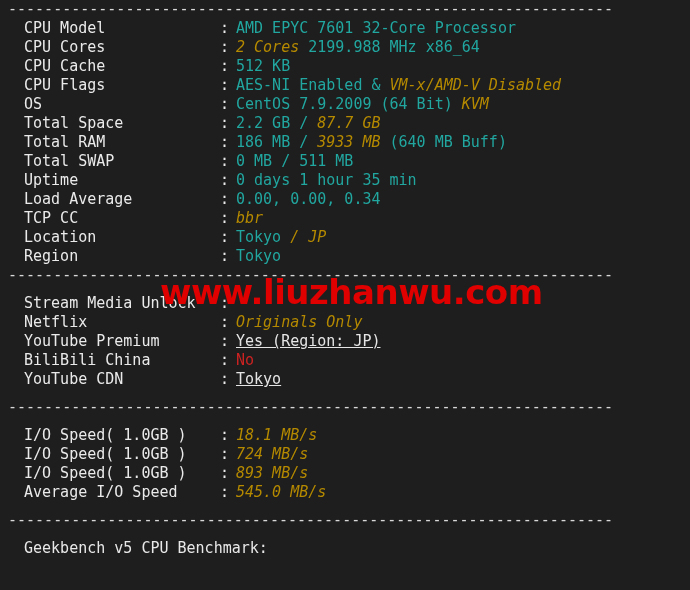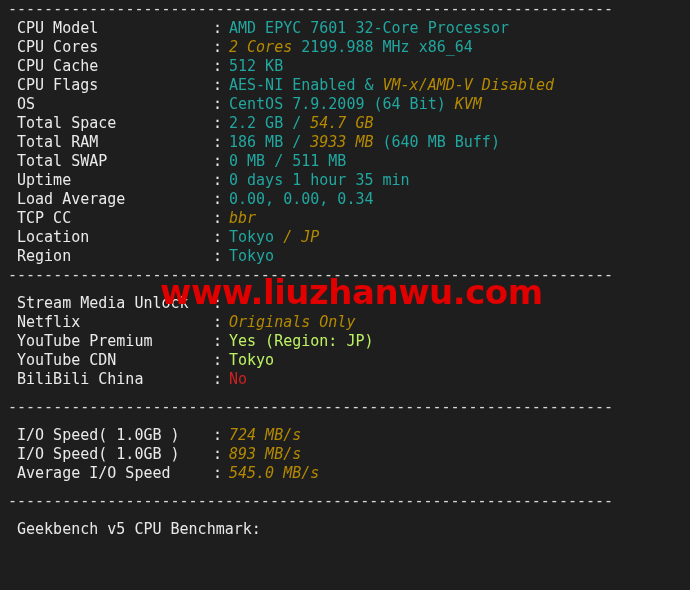--- a/index.html
+++ b/index.html
@@ -31,39 +31,38 @@
     line-height: 19px;
     letter-spacing: 0px;
   }
   .sep.inset { padding-left: 8px; }
 
   
   .row {
     height: 19px;
     line-height: 19px;
     white-space: pre;
-    padding-left: 5px;
-    margin-left: 12px;
+    padding-left: 24px;
   }
   .label {
     display: inline-block;
     width: 196px;
     color: #eaeaea;
   }
   .colon {
     display: inline-block;
     width: 16px;
     color: #eaeaea;
   }
   .val { white-space: pre; }
 
   
   .c-cyan   { color: #22a6a0; }
   .c-yellow { color: #b58900; font-style: italic; }
-  .c-green  { color: #bef264; }
+  .c-green  { color: #e5e5e5; text-decoration: underline; }
   .c-red    { color: #cc2222; }
   .spacer-sm { height: 9px; }
 
   
   #watermark {
     position: absolute;
     left: 160px;
     top: 275px;
     font-family: "DejaVu Sans", "Liberation Sans", sans-serif;
     font-weight: bold;
@@ -82,46 +81,47 @@
 <div id="terminal">
 
   <div class="sep inset">-------------------------------------------------------------------</div>
 
   <div id="section-system">
       <div class="row"><span class="label">CPU Model</span><span class="colon">:</span><span class="val c-cyan">AMD EPYC 7601 32-Core Processor</span></div>
       <div class="row"><span class="label">CPU Cores</span><span class="colon">:</span><span class="val c-yellow">2 Cores </span><span class="val c-cyan">2199.988 MHz x86_64</span></div>
       <div class="row"><span class="label">CPU Cache</span><span class="colon">:</span><span class="val c-cyan">512 KB</span></div>
       <div class="row"><span class="label">CPU Flags</span><span class="colon">:</span><span class="val c-cyan">AES-NI Enabled</span><span class="val c-cyan"> &amp; </span><span class="val c-yellow">VM-x/AMD-V Disabled</span></div>
       <div class="row"><span class="label">OS</span><span class="colon">:</span><span class="val c-cyan">CentOS 7.9.2009 (64 Bit) </span><span class="val c-yellow">KVM</span></div>
-      <div class="row"><span class="label">Total Space</span><span class="colon">:</span><span class="val c-cyan">2.2 GB / </span><span class="val c-yellow">54.7 GB</span></div>
+      <div class="row"><span class="label">Total Space</span><span class="colon">:</span><span class="val c-cyan">2.2 GB / </span><span class="val c-yellow">87.7 GB</span></div>
       <div class="row"><span class="label">Total RAM</span><span class="colon">:</span><span class="val c-cyan">186 MB / </span><span class="val c-yellow">3933 MB</span><span class="val c-cyan"> (640 MB Buff)</span></div>
       <div class="row"><span class="label">Total SWAP</span><span class="colon">:</span><span class="val c-cyan">0 MB / 511 MB</span></div>
       <div class="row"><span class="label">Uptime</span><span class="colon">:</span><span class="val c-cyan">0 days 1 hour 35 min</span></div>
       <div class="row"><span class="label">Load Average</span><span class="colon">:</span><span class="val c-cyan">0.00, 0.00, 0.34</span></div>
       <div class="row"><span class="label">TCP CC</span><span class="colon">:</span><span class="val c-yellow">bbr</span></div>
       <div class="row"><span class="label">Location</span><span class="colon">:</span><span class="val c-cyan">Tokyo</span><span class="val c-yellow"> / </span><span class="val c-yellow">JP</span></div>
       <div class="row"><span class="label">Region</span><span class="colon">:</span><span class="val c-cyan">Tokyo</span></div>
     </div>
 
   <div class="sep inset">-------------------------------------------------------------------</div>
   <div class="spacer-sm"></div>
 
   <div id="section-stream">
       <div class="row"><span class="label">Stream Media Unlock</span><span class="colon">:</span></div>
       <div class="row"><span class="label">Netflix</span><span class="colon">:</span><span class="val c-yellow">Originals Only</span></div>
       <div class="row"><span class="label">YouTube Premium</span><span class="colon">:</span><span class="val c-green">Yes (Region: JP)</span></div>
+      <div class="row"><span class="label">BiliBili China</span><span class="colon">:</span><span class="val c-red">No</span></div>
       <div class="row"><span class="label">YouTube CDN</span><span class="colon">:</span><span class="val c-green">Tokyo</span></div>
-      <div class="row"><span class="label">BiliBili China</span><span class="colon">:</span><span class="val c-red">No</span></div>
     </div>
 
   <div class="spacer-sm"></div>
   <div class="sep inset">-------------------------------------------------------------------</div>
   <div class="spacer-sm"></div>
 
   <div id="section-io">
+      <div class="row"><span class="label">I/O Speed( 1.0GB )</span><span class="colon">:</span><span class="val c-yellow">18.1 MB/s</span></div>
       <div class="row"><span class="label">I/O Speed( 1.0GB )</span><span class="colon">:</span><span class="val c-yellow">724 MB/s</span></div>
       <div class="row"><span class="label">I/O Speed( 1.0GB )</span><span class="colon">:</span><span class="val c-yellow">893 MB/s</span></div>
       <div class="row"><span class="label">Average I/O Speed</span><span class="colon">:</span><span class="val c-yellow">545.0 MB/s</span></div>
     </div>
 
   <div class="spacer-sm"></div>
   <div class="sep inset">-------------------------------------------------------------------</div>
   <div class="spacer-sm"></div>
 
   <div id="section-geekbench">

